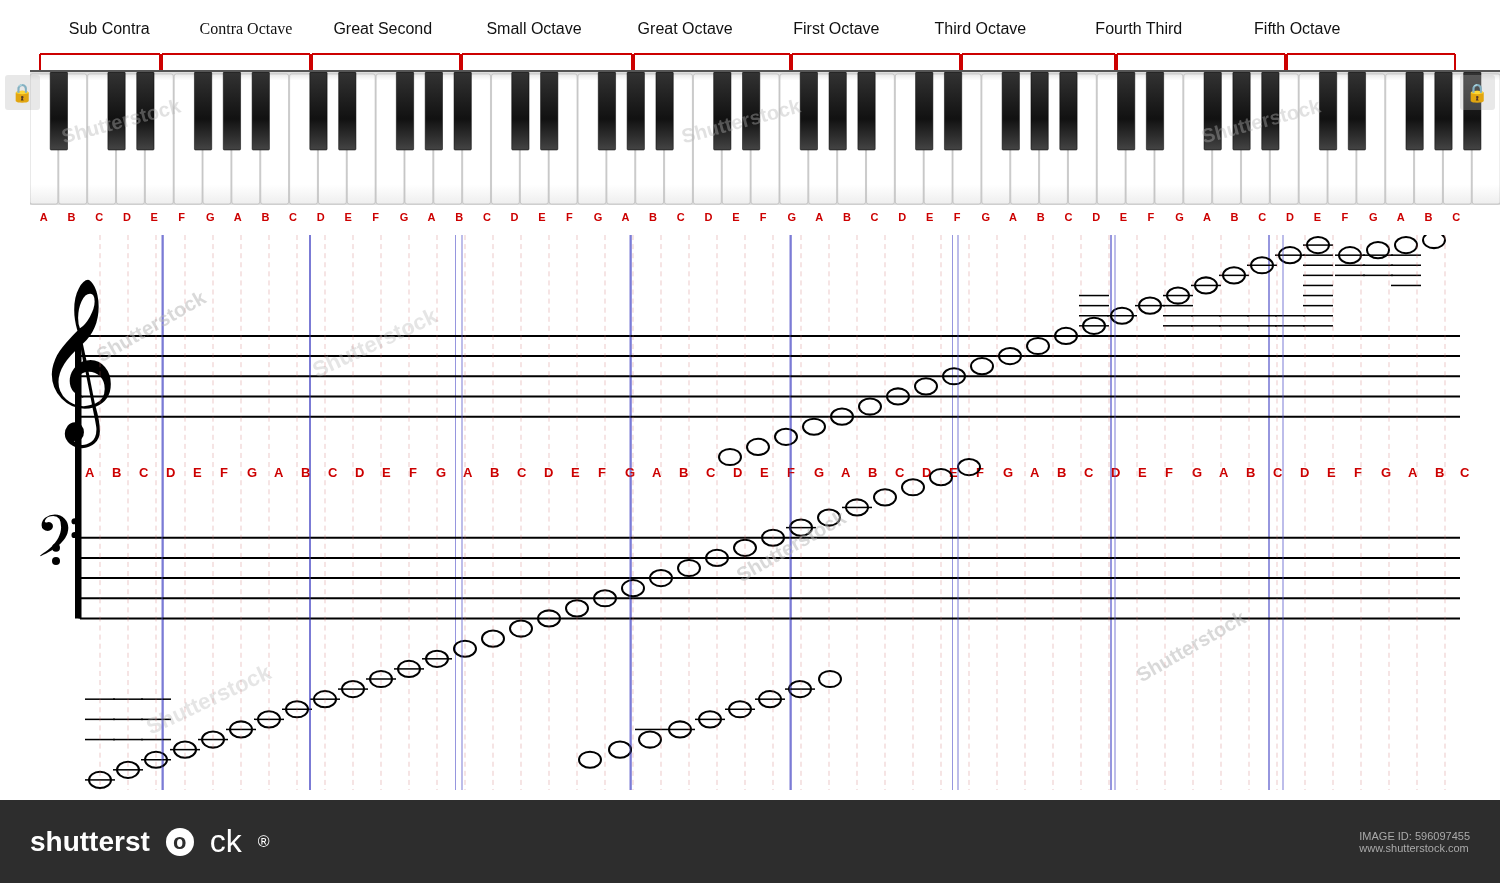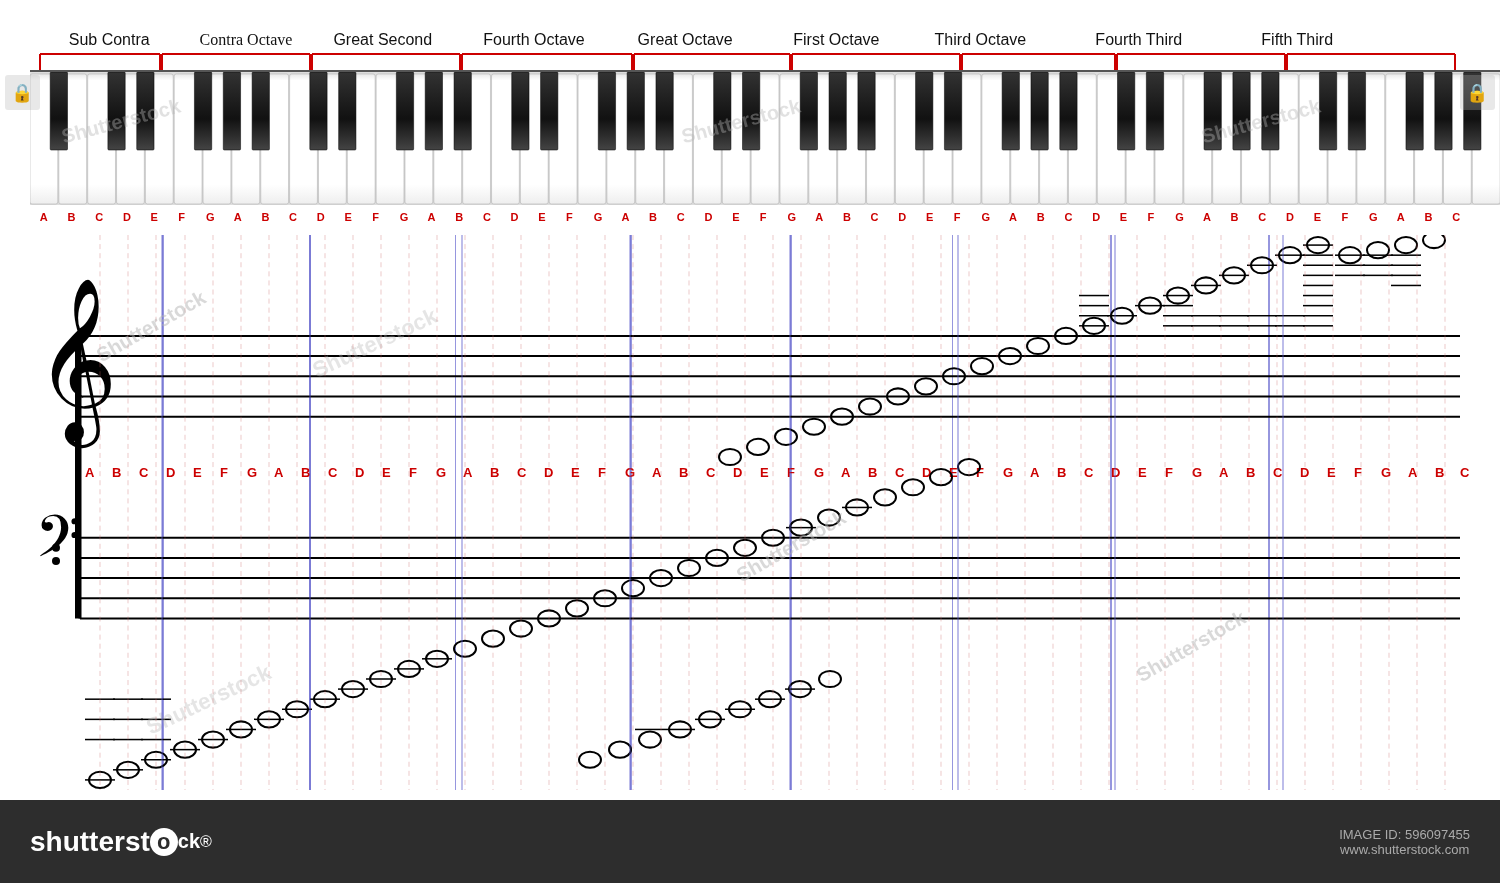--- a/index.html
+++ b/index.html
@@ -52,47 +52,46 @@
     }
 
     
     .octave-header-label {
       position: absolute;
       font-size: 16px;
       color: #111;
       top: 20px;
       text-align: center;
       white-space: nowrap;
-      margin-top: 11px;
     }
   </style>
 </head>
 <body>
 
 <div class="main-content">
 
   <div style="position:absolute;top:0;left:30px;right:30px;height:70px;">
 
     <div class="octave-header-label" style="left:1%;width:9%;">Sub Contra</div>
 
     <div class="octave-header-label" style="left:10%;width:10%;font-family:Liberation Serif, serif;">Contra Octave</div>
 
     <div class="octave-header-label" style="left:20%;width:9%;">Great Second</div>
 
-    <div class="octave-header-label" style="left:29.5%;width:11%;">Fourth Octave</div>
+    <div class="octave-header-label" style="left:29.5%;width:11%;">Small Octave</div>
 
     <div class="octave-header-label" style="left:40.5%;width:10%;">Great Octave</div>
 
     <div class="octave-header-label" style="left:50.5%;width:11%;">First Octave</div>
 
     <div class="octave-header-label" style="left:61%;width:10%;">Third Octave</div>
 
     <div class="octave-header-label" style="left:71%;width:12%;">Fourth Third</div>
 
-    <div class="octave-header-label" style="left:83%;width:10%;">Fifth Third</div>
+    <div class="octave-header-label" style="left:83%;width:10%;">Fifth Octave</div>
   </div>
 
   <div style="position:absolute;top:52px;left:30px;right:30px;height:18px;">
 
     <svg width="100%" height="18" style="position:absolute;top:0;left:0;">
 
       <path d="M 10,2 L 130,2" stroke="#c00" stroke-width="2" fill="none"></path>
       <path d="M 10,2 L 10,18" stroke="#c00" stroke-width="2" fill="none"></path>
       <path d="M 130,2 L 130,18" stroke="#c00" stroke-width="2" fill="none"></path>
 
@@ -644,27 +643,27 @@
 
   <div style="position:absolute;top:75px;left:5px;width:35px;height:35px;background:rgba(180,180,180,0.3);border-radius:3px;display:flex;align-items:center;justify-content:center;">
     <span style="font-size:18px;color:#aaa;">🔒</span>
   </div>
   <div style="position:absolute;top:75px;right:5px;width:35px;height:35px;background:rgba(180,180,180,0.3);border-radius:3px;display:flex;align-items:center;justify-content:center;">
     <span style="font-size:18px;color:#aaa;">🔒</span>
   </div>
 </div>
 
 <div class="footer">
-  <div style="display:flex;align-items:center;gap:0;">
+  <div style="display:flex;align-items:center;gap:16px;">
     <span style="color:#fff;font-size:28px;font-weight:bold;">shutterst</span>
     <span style="display:inline-block;background:#fff;color:#2d2d2d;border-radius:50%;width:28px;height:28px;text-align:center;line-height:28px;font-size:22px;font-weight:bold;">o</span>
-    <span style="color:#fff;font-size:20px;font-weight:bold;">ck</span>
+    <span style="color:#fff;font-size:32px;font-weight:normal;">ck</span>
     <span style="color:#fff;font-size:16px;vertical-align:super;">®</span>
   </div>
-  <div style="color:#aaa;font-size:13px;text-align:center;">
+  <div style="color:#aaa;font-size:11px;text-align:left;">
     <div>
       <span>IMAGE ID:</span>
       <span>596097455</span>
     </div>
     <div>
       <span>www.shutterstock.com</span>
     </div>
   </div>
 </div>
 

